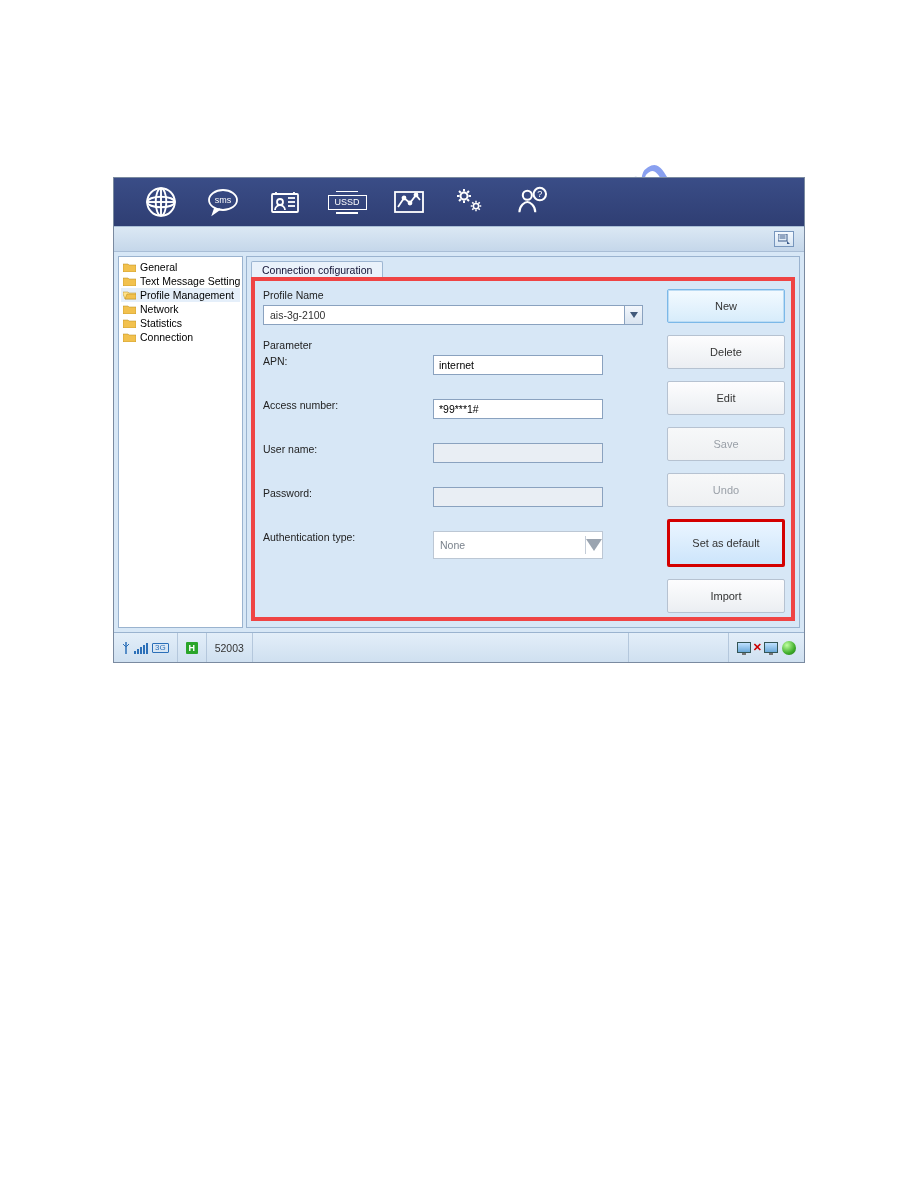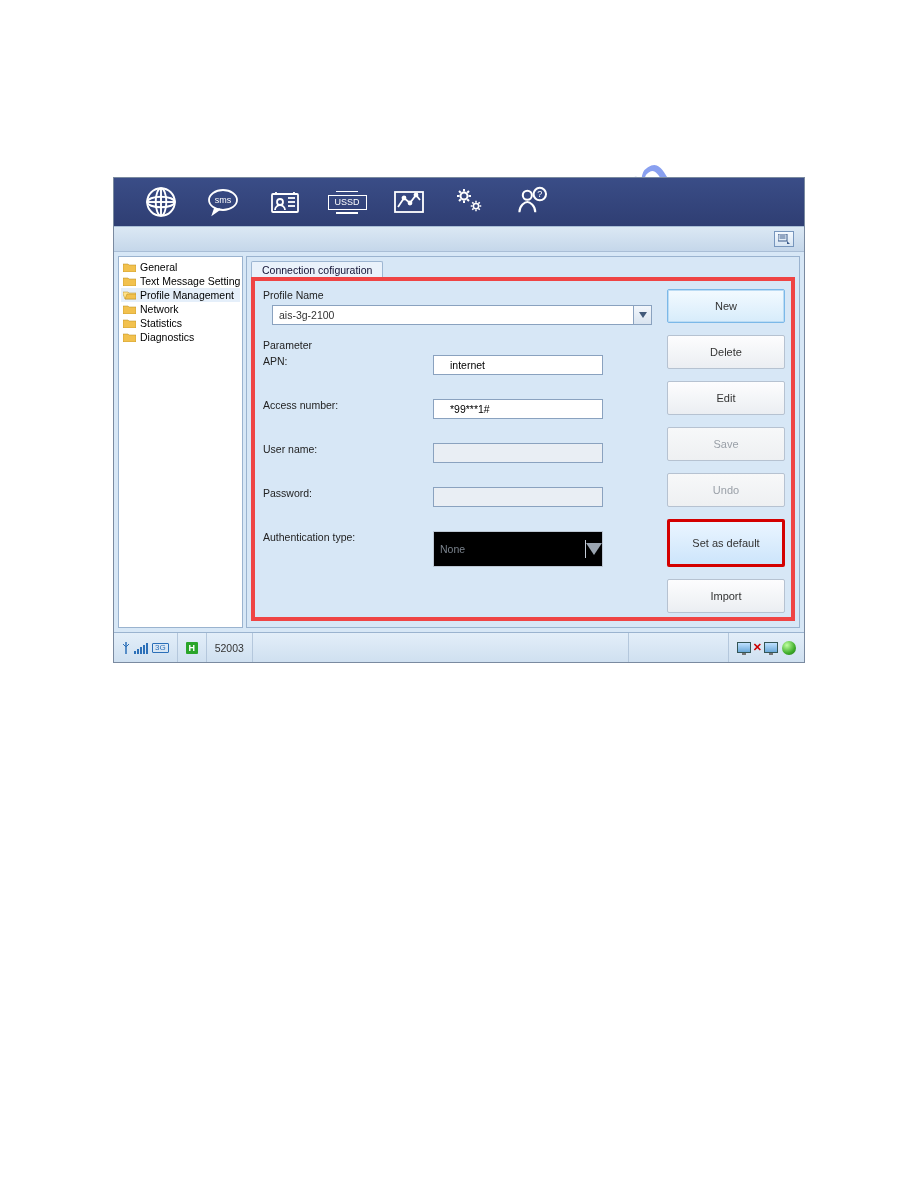--- a/index.html
+++ b/index.html
@@ -105,35 +105,34 @@
   .flabel { font-size:10.5px; color:#222; }
   .section-lbl { font-size:10.5px; color:#222; margin-top:14px; }
   .combo {
     margin-top:4px;
     width: 380px; height:20px;
     border:1px solid #8aa2bf;
     background:#fff;
     display:flex; align-items:center; justify-content:space-between;
     padding:0 0 0 6px;
     font-size:10.5px;
-    margin-left:9px;
   }
   .combo .dd { width:18px; height:18px; border-left:1px solid #8aa2bf; background:linear-gradient(#f3f7fc,#d9e4f0); display:flex; align-items:center; justify-content:center;}
   .combo .dd svg { width:8px; height:6px; }
   .row { display:flex; align-items:flex-start; margin-top:24px; }
   .row .flabel { width:170px; }
   .txt {
     width:170px; height:20px;
     border:1px solid #8aa2bf;
     background:#fff;
-    padding:2px 16px;
+    padding:2px 5px;
     font-size:10.5px;
   }
   .txt.ro { background:#e9eef4; color:#6c7684; }
-  .sel { width:170px; height:36px; border:1px solid #bcc7d4; background:#000000; display:flex; align-items:center; justify-content:space-between; padding-left:6px; font-size:10.5px; color:#7a828c;}
+  .sel { width:170px; height:28px; border:1px solid #bcc7d4; background:#ffffff; display:flex; align-items:center; justify-content:space-between; padding-left:6px; font-size:10.5px; color:#7a828c;}
   .sel .dd { width:17px; height:18px; border-left:1px solid #c4ccd7; display:flex;align-items:center;justify-content:center;}
   .statusbar {
     height:30px;
     border-top:1px solid #9ab3cf;
     background:linear-gradient(#e3eef9,#cfe0f0);
     display:flex; align-items:center;
     font-size:10.5px;
   }
   .sb-cell { height:100%; display:flex; align-items:center; padding:0 8px; border-right:1px solid #b4c7dc; gap:4px;}
   .sb-spacer { flex:1; border-right:1px solid #b4c7dc; height:100%; }
@@ -302,21 +301,21 @@
             </svg>
           </span>
         <span>Statistics</span>
       </div>
       <div class="folder-row">
         <span class="folder-ic">
             <svg viewBox="0 0 13 10">
               <path d="M0 2h5l1 1h7v7H0z" fill="#f2c14e" stroke="#b58a1f" stroke-width="0.5"></path>
             </svg>
           </span>
-        <span>Diagnostics</span>
+        <span>Connection</span>
       </div>
     </div>
 
     <div class="content">
       <div class="tab">Connection cofiguration</div>
       <div class="panel">
 
         <div class="form-area">
           <div class="flabel">Profile Name</div>
           <div class="combo">

